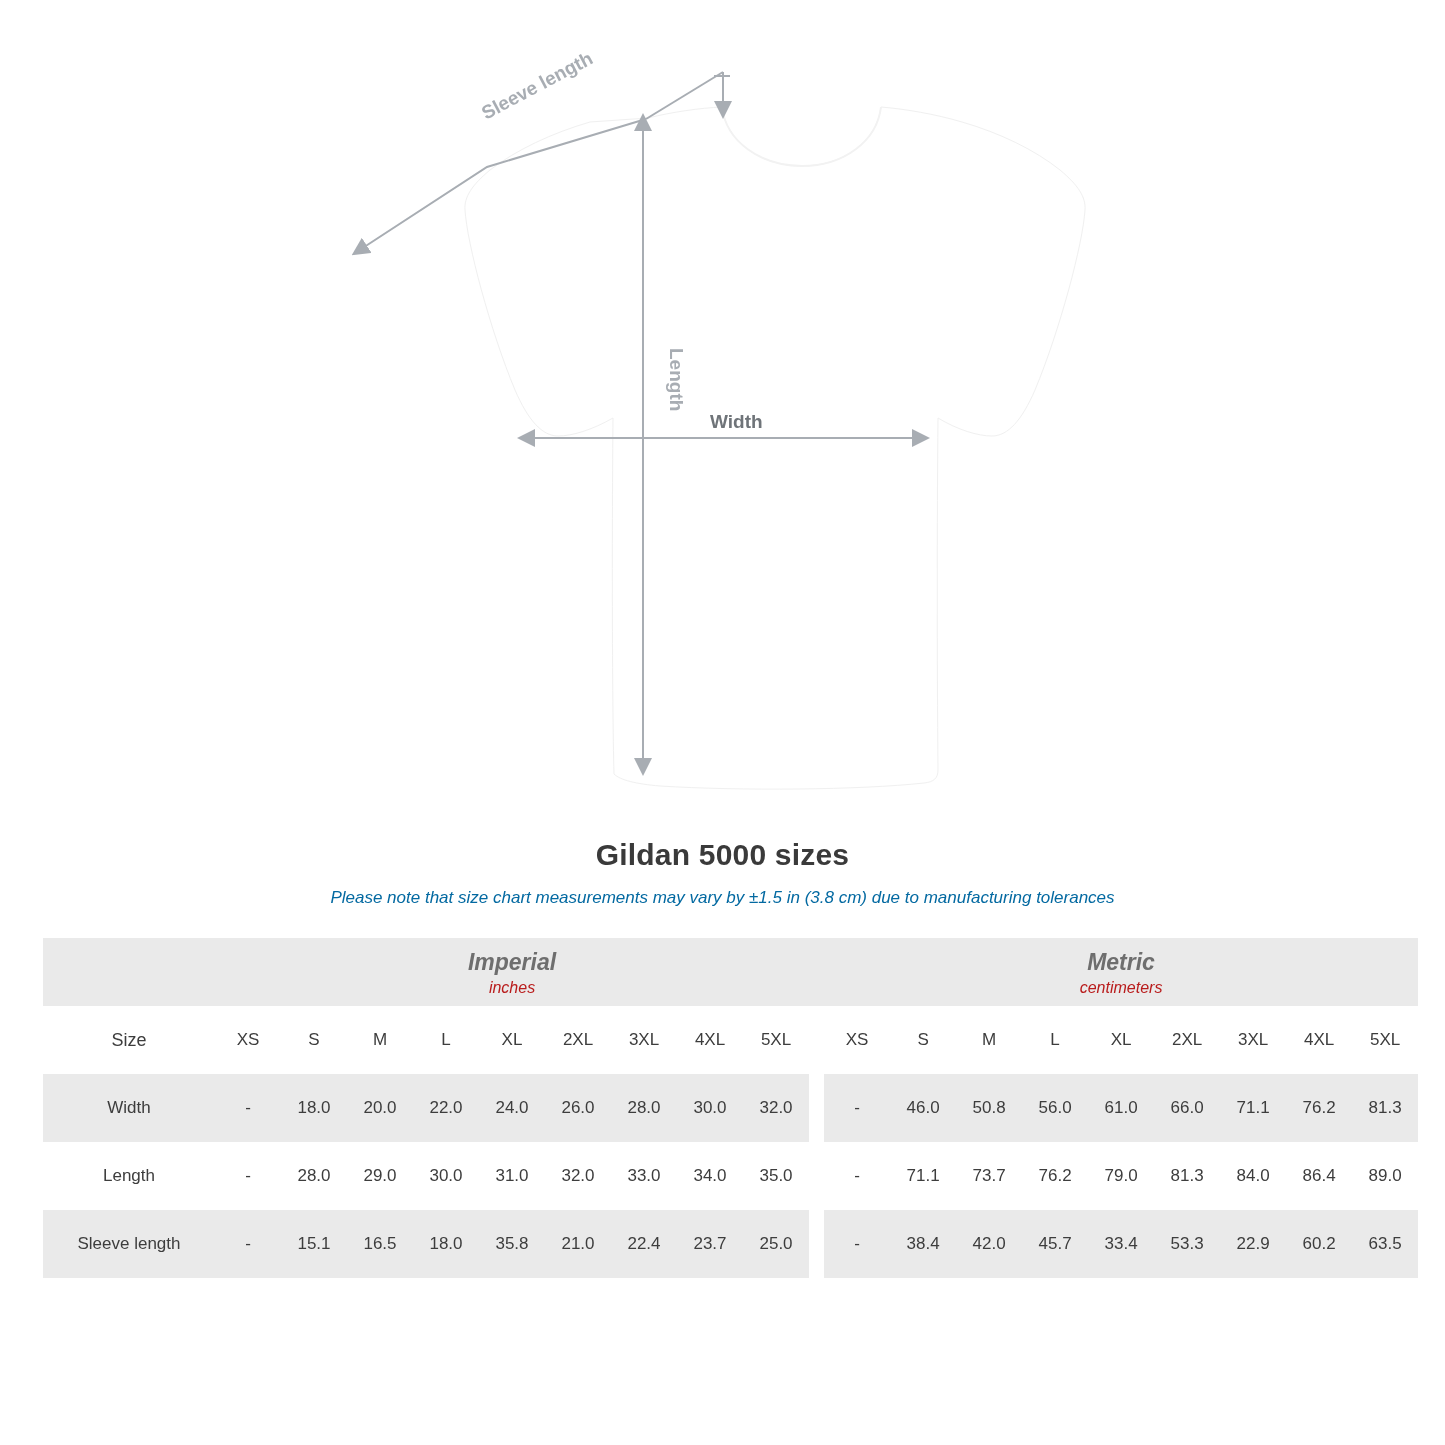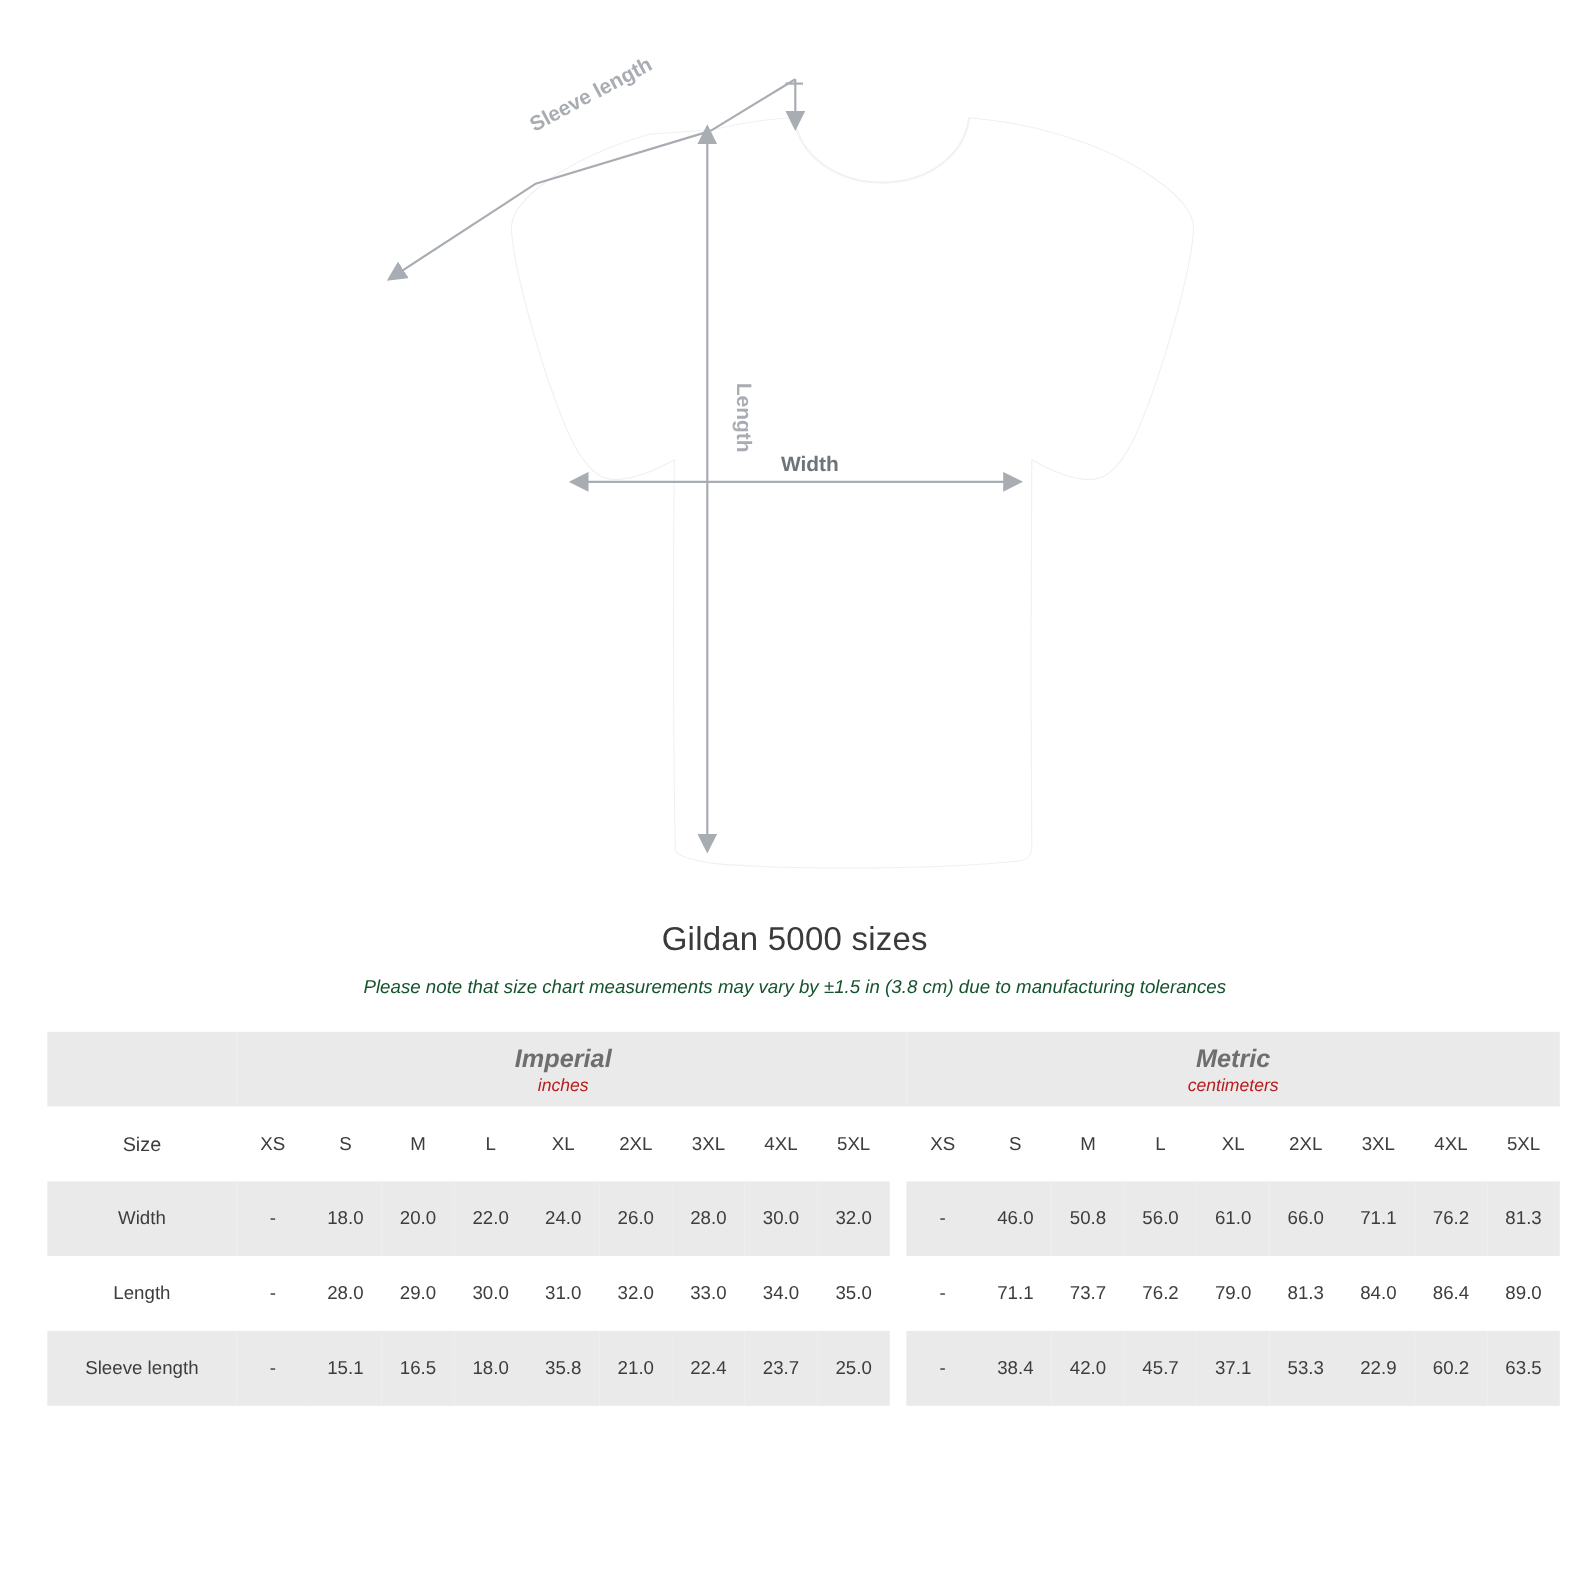--- a/index.html
+++ b/index.html
@@ -30,28 +30,28 @@
     display: block;
   }
 
   
   .title-block {
     text-align: center;
     margin-top: 18px;
   }
   .chart-title {
     font-size: 30px;
-    font-weight: normal;
+    font-weight: bold;
     color: #3a3a3a;
     letter-spacing: 0.2px;
   }
   .chart-note {
     font-size: 17px;
     font-style: italic;
-    color: #14532d;
+    color: #0369a1;
     margin-top: 16px;
   }
 
   
   .table-wrap {
     margin: 30px 43px 0 43px;
   }
   table.size-table {
     border-collapse: collapse;
     width: 1359px;
@@ -296,21 +296,21 @@
         <td>35.8</td>
         <td>21.0</td>
         <td>22.4</td>
         <td>23.7</td>
         <td>25.0</td>
         <td class="gap"></td>
         <td>-</td>
         <td>38.4</td>
         <td>42.0</td>
         <td>45.7</td>
-        <td>37.1</td>
+        <td>33.4</td>
         <td>53.3</td>
         <td>22.9</td>
         <td>60.2</td>
         <td>63.5</td>
       </tr>
     </tbody>
       </table>
   </div>
 
 </div>

